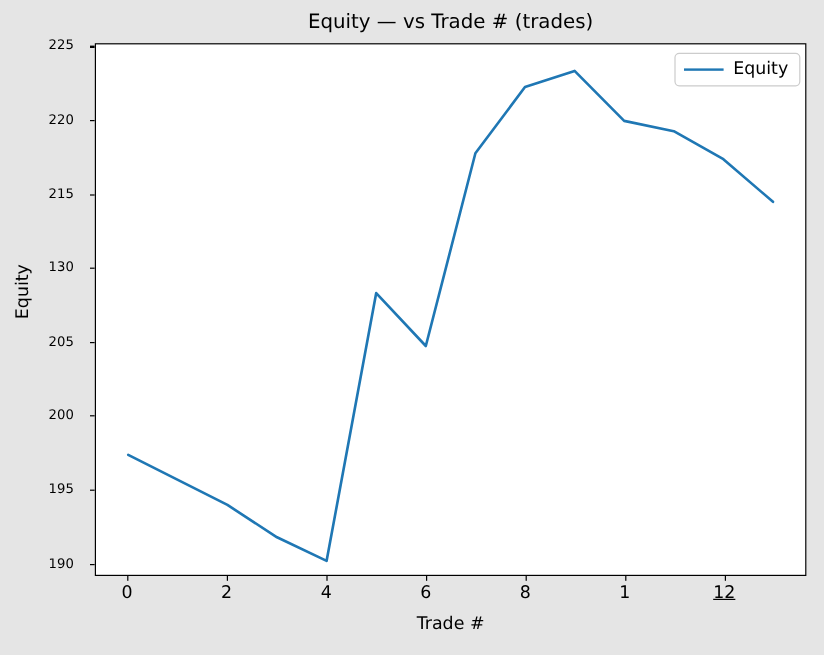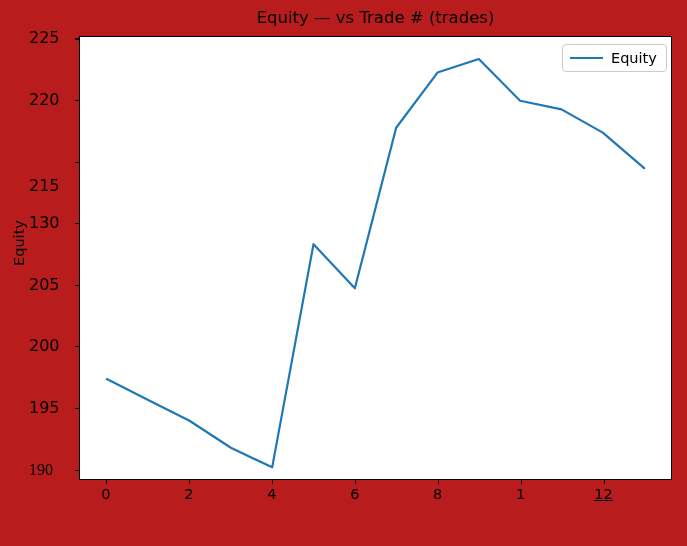--- a/index.html
+++ b/index.html
@@ -11,21 +11,21 @@
     width: 687px;
     height: 546px;
     overflow: hidden;
     font-family: "DejaVu Sans", sans-serif;
     color: #000000;
   }
   #figure {
     position: relative;
     width: 687px;
     height: 546px;
-    background: #b91c1c;
+    background: #e5e5e5;
   }
   #chart-title {
     position: absolute;
     left: 79px;
     top: 8px;
     width: 593px;
     text-align: center;
     font-size: 16.5px;
     color: #000000;
     line-height: 20px;
@@ -46,22 +46,22 @@
     left: 0;
     top: 0;
     width: 100%;
     height: 100%;
     display: block;
   }
   .ytick-label {
     position: absolute;
     right: 0;
     width: 44px;
-    text-align: left;
-    font-size: 16px;
+    text-align: center;
+    font-size: 11px;
     line-height: 14px;
     color: #000000;
   }
   .ytick-mark {
     position: absolute;
     width: 4px;
     height: 1.1px;
     background: #000000;
   }
   .xtick-label {
@@ -137,26 +137,26 @@
   }
 </style>
 </head>
 <body>
 
 <div id="figure">
 
   <div id="chart-title">Equity — vs Trade # (trades)</div>
 
   <div id="ytick-labels">
-      <div class="ytick-label" style="top: 426.531px; font-family: Liberation Serif, serif;">190</div>
+      <div class="ytick-label" style="top: 426.531px;">190</div>
       <div class="ytick-label" style="top: 364.95px;">195</div>
       <div class="ytick-label" style="top: 303.369px;">200</div>
       <div class="ytick-label" style="top: 241.788px;">205</div>
       <div class="ytick-label" style="top: 180.207px;">130</div>
-      <div class="ytick-label" style="top: 118.626px; margin-top: 24px;">215</div>
+      <div class="ytick-label" style="top: 118.626px;">215</div>
       <div class="ytick-label" style="top: 57.0444px;">220</div>
       <div class="ytick-label" style="top: -4.53675px;">225</div>
     </div>
   <div id="ytick-marks">
       <div class="ytick-mark" style="top: 433.531px; left: 0px;"></div>
       <div class="ytick-mark" style="top: 371.95px; left: 0px;"></div>
       <div class="ytick-mark" style="top: 310.369px; left: 0px;"></div>
       <div class="ytick-mark" style="top: 248.788px; left: 0px;"></div>
       <div class="ytick-mark" style="top: 187.207px; left: 0px;"></div>
       <div class="ytick-mark" style="top: 125.626px; left: 0px;"></div>
@@ -182,20 +182,21 @@
   <div id="xtick-labels">
       <div class="xtick-label" style="left: 26.9545px;">0</div>
       <div class="xtick-label" style="left: 109.892px;">2</div>
       <div class="xtick-label" style="left: 192.829px;">4</div>
       <div class="xtick-label" style="left: 275.766px;">6</div>
       <div class="xtick-label" style="left: 358.703px;">8</div>
       <div class="xtick-label" style="left: 441.64px;">1</div>
       <div class="xtick-label" style="left: 524.577px; text-decoration: underline;">12</div>
     </div>
 
+  <div id="xlabel">Trade #</div>
 
   <div id="ylabel">Equity</div>
 
   <div id="legend">
     <span id="legend-line-swatch" style="border-top-color: rgb(31, 119, 180);"></span>
     <span id="legend-label">Equity</span>
   </div>
 
 </div>
 

